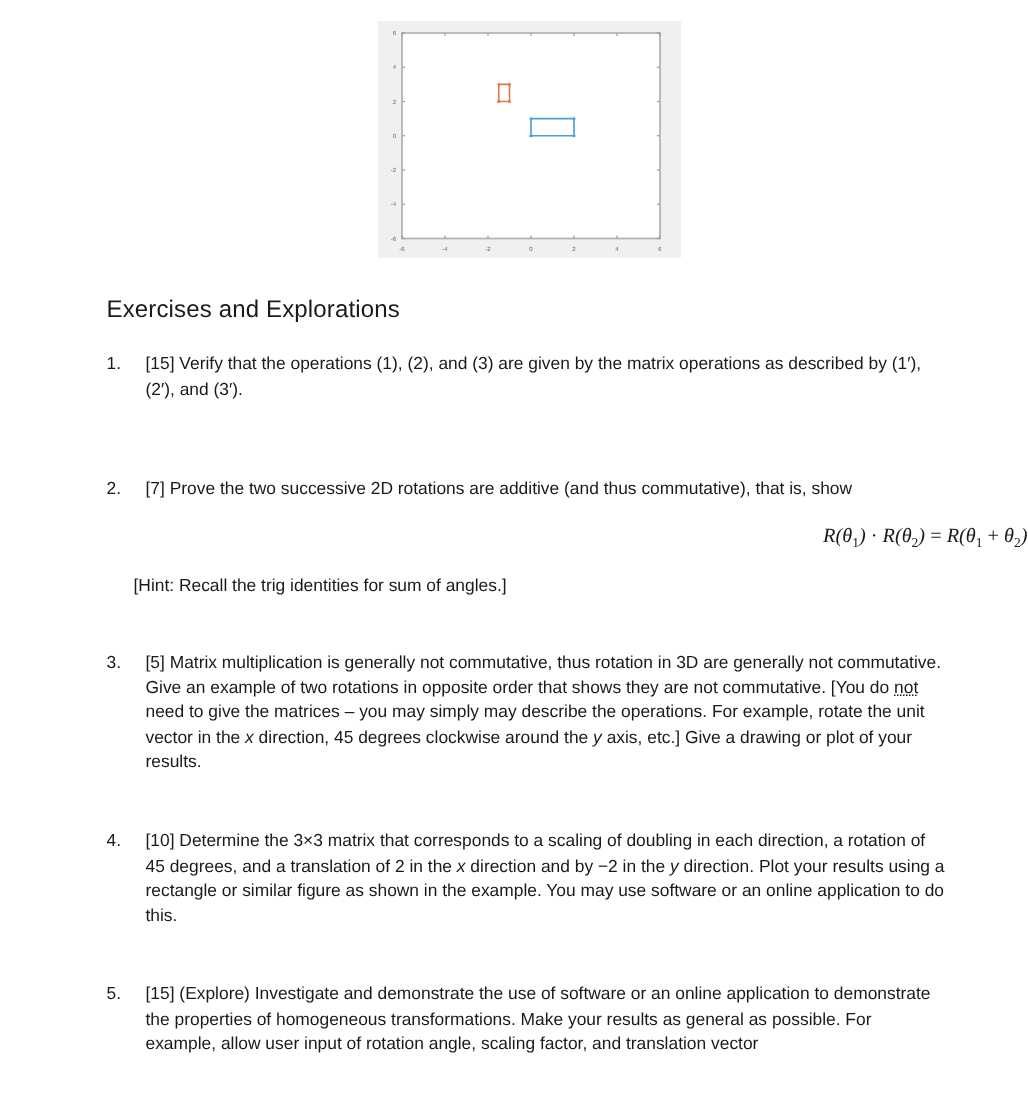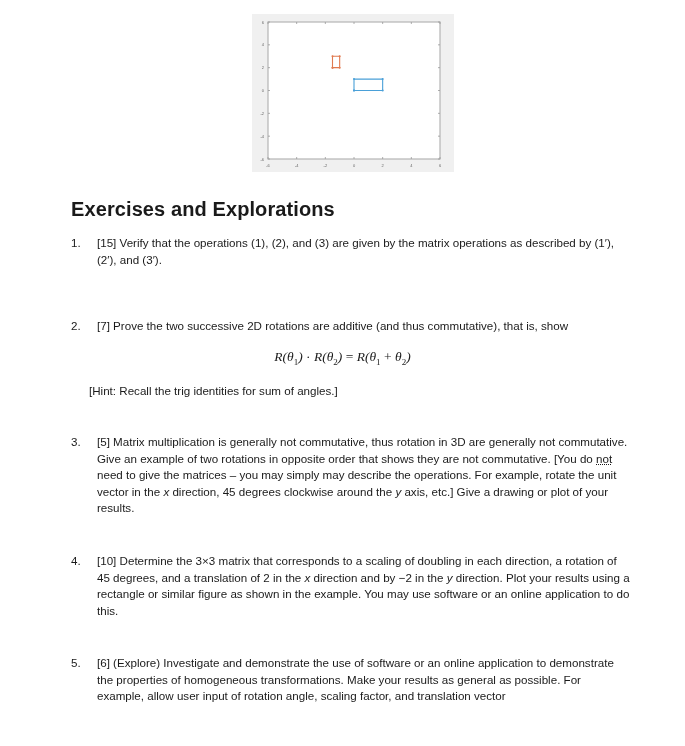--- a/index.html
+++ b/index.html
@@ -1,20 +1,20 @@
 <!DOCTYPE html>
 <html><head>
 <meta charset="utf-8">
 <style>
   html, body { margin: 0; padding: 0; background: #ffffff; }
   body { width: 685px; height: 746px; position: relative; overflow: hidden;
          font-family: "Liberation Sans", "DejaVu Sans", sans-serif; color: #1a1a1a; }
   .figure { position: absolute; left: 252px; top: 14px; width: 202px; height: 158px; background: #f0f0f0; }
   .figure svg { position: absolute; left: 0; top: 0; }
-  .heading { position: absolute; left: 71px; top: 198px; font-size: 20px; font-weight: bold; letter-spacing: 0.1px; }
+  .heading { position: absolute; left: 71px; top: 198px; font-size: 16px; font-weight: normal; letter-spacing: 0.1px; }
   .item { position: absolute; left: 71px; width: 560px; font-size: 11.6px; line-height: 16.5px; }
   .item .num { position: absolute; left: 0; top: 0; width: 18px; }
   .item .body { margin-left: 26px; }
   .eq { position: absolute; left: 0; width: 685px; text-align: center; font-family: "Liberation Serif", "DejaVu Serif", serif; font-style: italic; font-size: 13.5px; }
   .eq sub { font-style: normal; font-size: 9px; }
   .eq .op { font-style: normal; }
   .hint { position: absolute; left: 89px; font-size: 11.6px; }
   u { text-decoration: underline; text-decoration-style: dotted; }
   i { font-style: italic; }
 </style>
@@ -85,31 +85,31 @@
 
 <div class="item" style="top:235px;">
   <span class="num">1.</span>
   <div class="body">[15] Verify that the operations (1), (2), and (3) are given by the matrix operations as described by (1′), (2′), and (3′).</div>
 </div>
 
 <div class="item" style="top:318px;">
   <span class="num">2.</span>
   <div class="body">[7] Prove the two successive 2D rotations are additive (and thus commutative), that is, show</div>
 </div>
-<div class="eq" style="top:349px;">
+<div class="eq" style="top:349px;text-align:right;">
   R(θ<sub>1</sub>) <span class="op">·</span> R(θ<sub>2</sub>) <span class="op">=</span> R(θ<sub>1</sub> <span class="op">+</span> θ<sub>2</sub>)
 </div>
 <div class="hint" style="top:384px;">[Hint: Recall the trig identities for sum of angles.]</div>
 
 <div class="item" style="top:434px;">
   <span class="num">3.</span>
   <div class="body"><span>[5] Matrix multiplication is generally not commutative, thus rotation in 3D are generally not commutative. Give an example of two rotations in opposite order that shows they are not commutative. [You do </span><u>not</u><span> need to give the matrices – you may simply may describe the operations. For example, rotate the unit vector in the </span><i>x</i><span> direction, 45 degrees clockwise around the </span><i>y</i><span> axis, etc.] Give a drawing or plot of your results.</span></div>
 </div>
 
 <div class="item" style="top:553px;">
   <span class="num">4.</span>
   <div class="body"><span>[10] Determine the 3×3 matrix that corresponds to a scaling of doubling in each direction, a rotation of 45 degrees, and a translation of 2 in the </span><i>x</i><span> direction and by −2 in the </span><i>y</i><span> direction. Plot your results using a rectangle or similar figure as shown in the example. You may use software or an online application to do this.</span></div>
 </div>
 
 <div class="item" style="top:655px;">
   <span class="num">5.</span>
-  <div class="body">[6] (Explore) Investigate and demonstrate the use of software or an online application to demonstrate the properties of homogeneous transformations. Make your results as general as possible. For example, allow user input of rotation angle, scaling factor, and translation vector</div>
+  <div class="body">[15] (Explore) Investigate and demonstrate the use of software or an online application to demonstrate the properties of homogeneous transformations. Make your results as general as possible. For example, allow user input of rotation angle, scaling factor, and translation vector</div>
 </div>
 
 </body></html>

